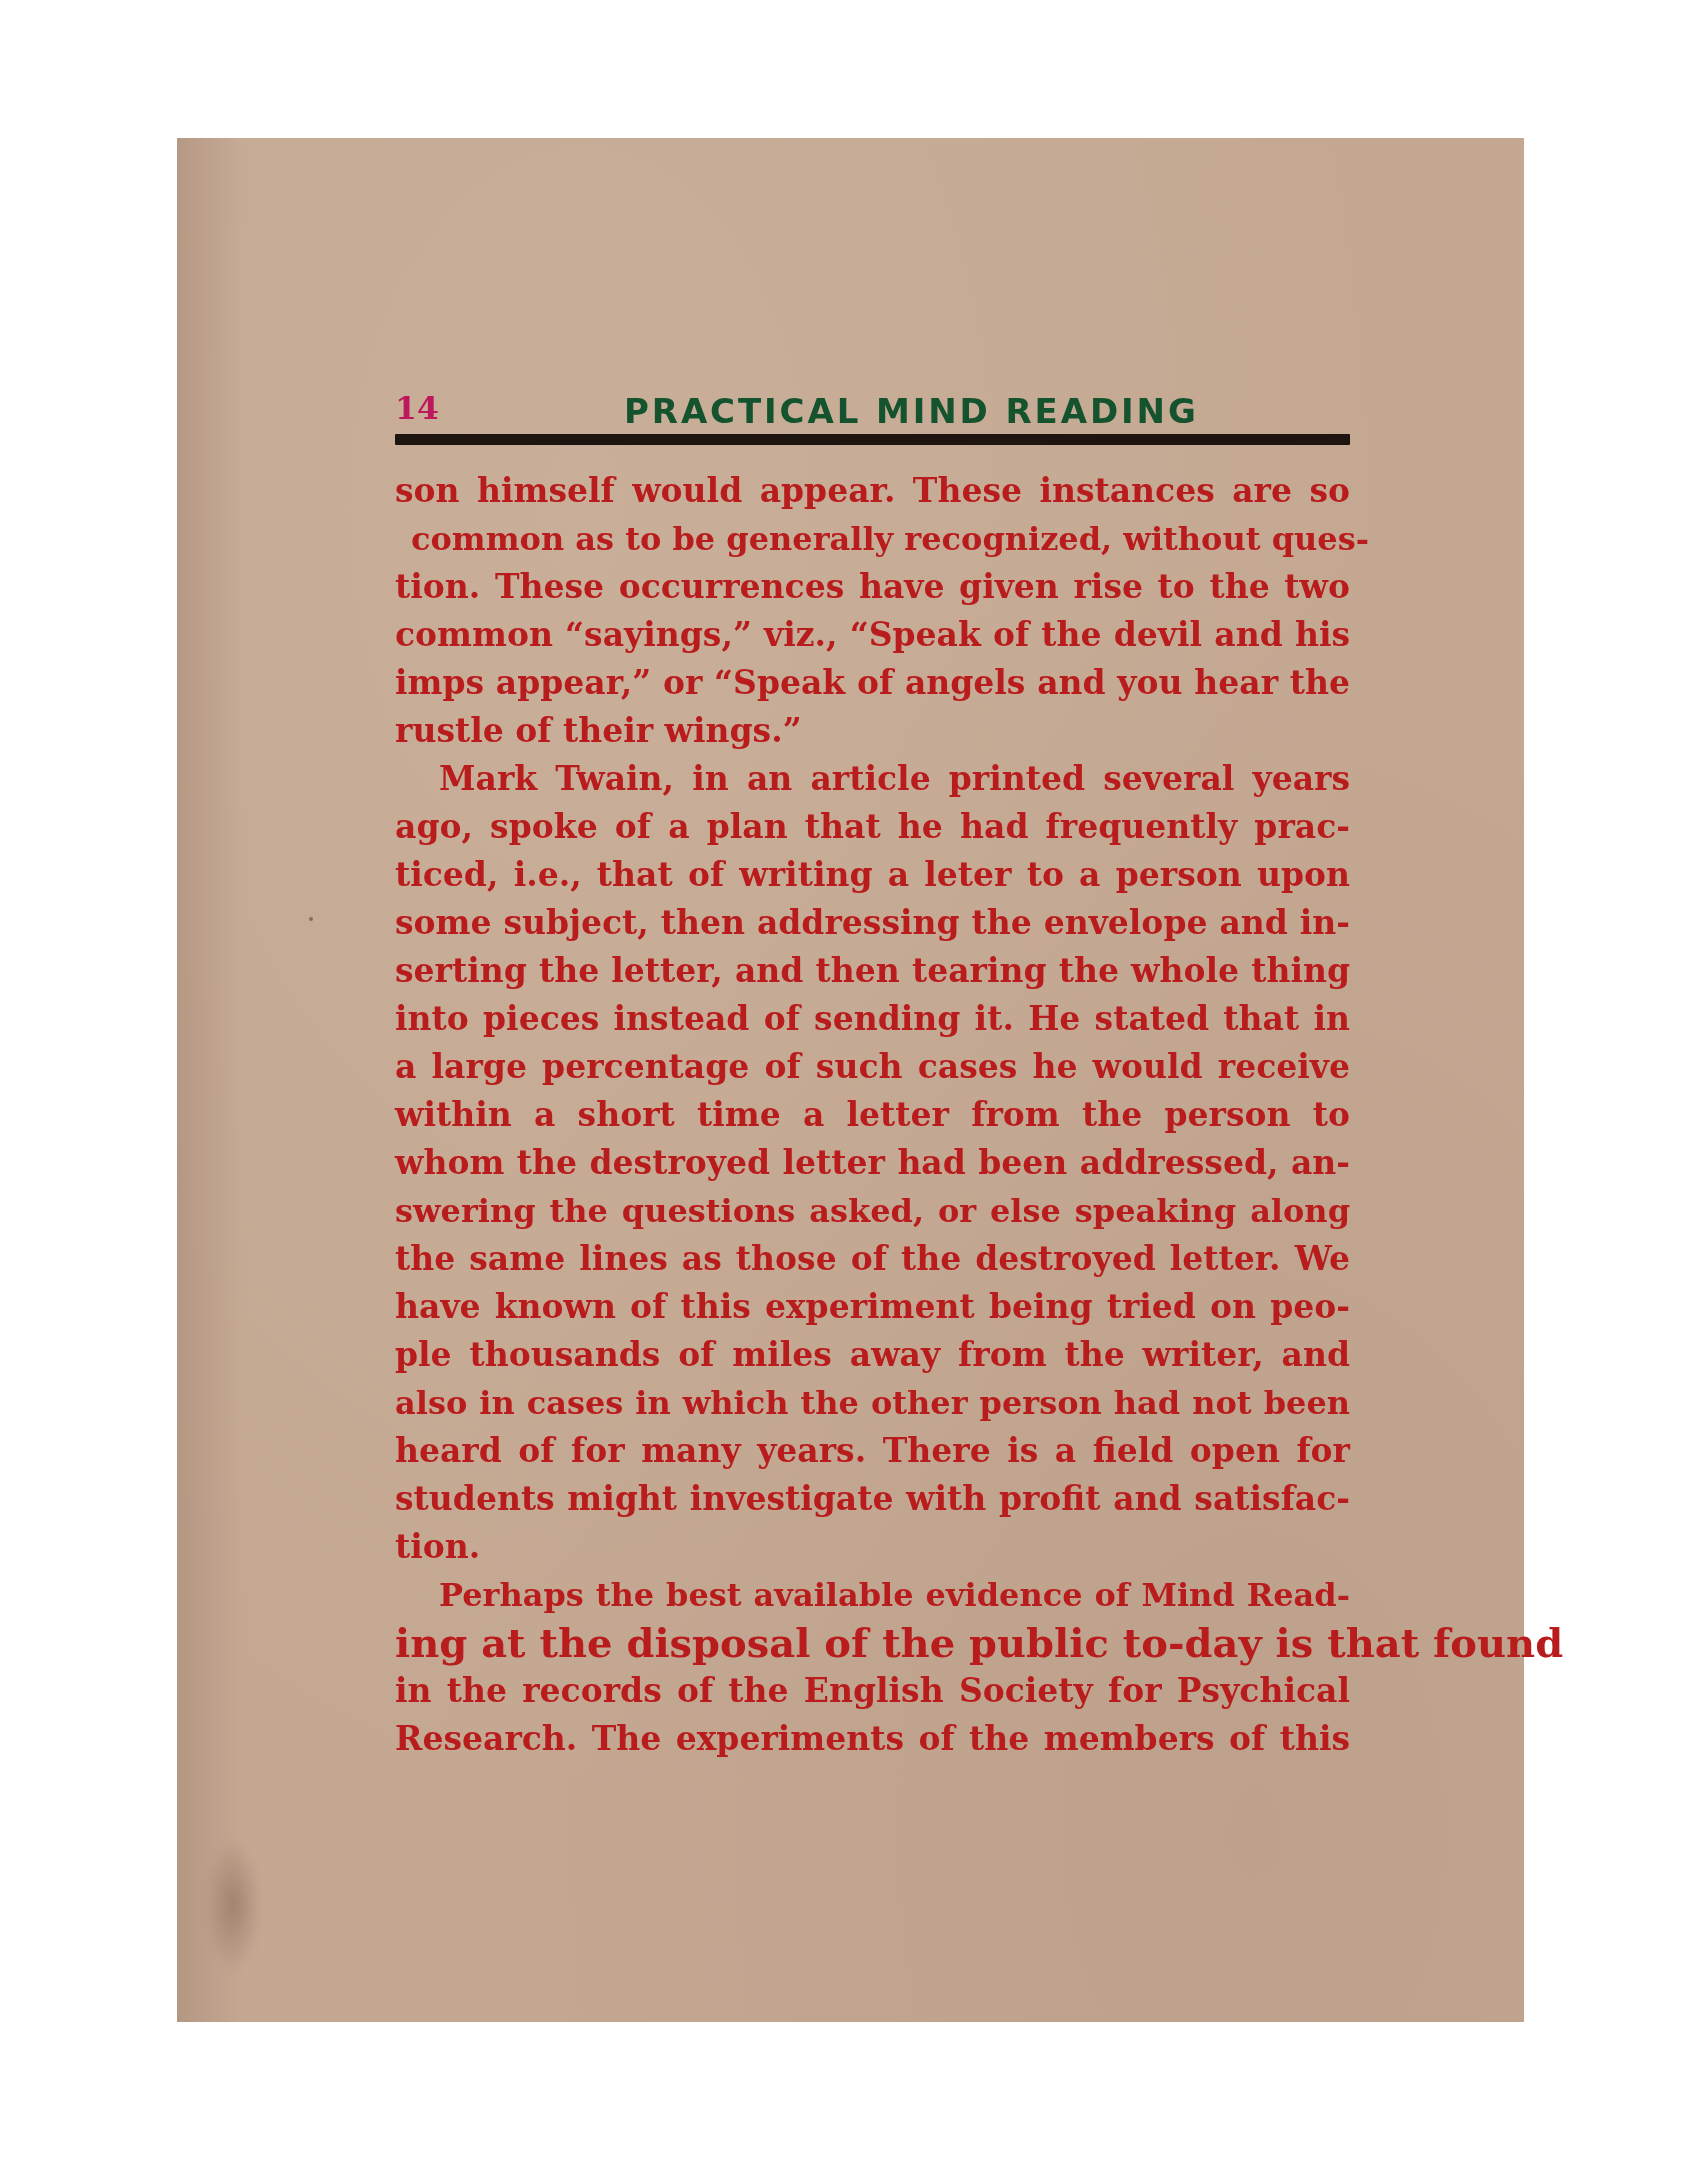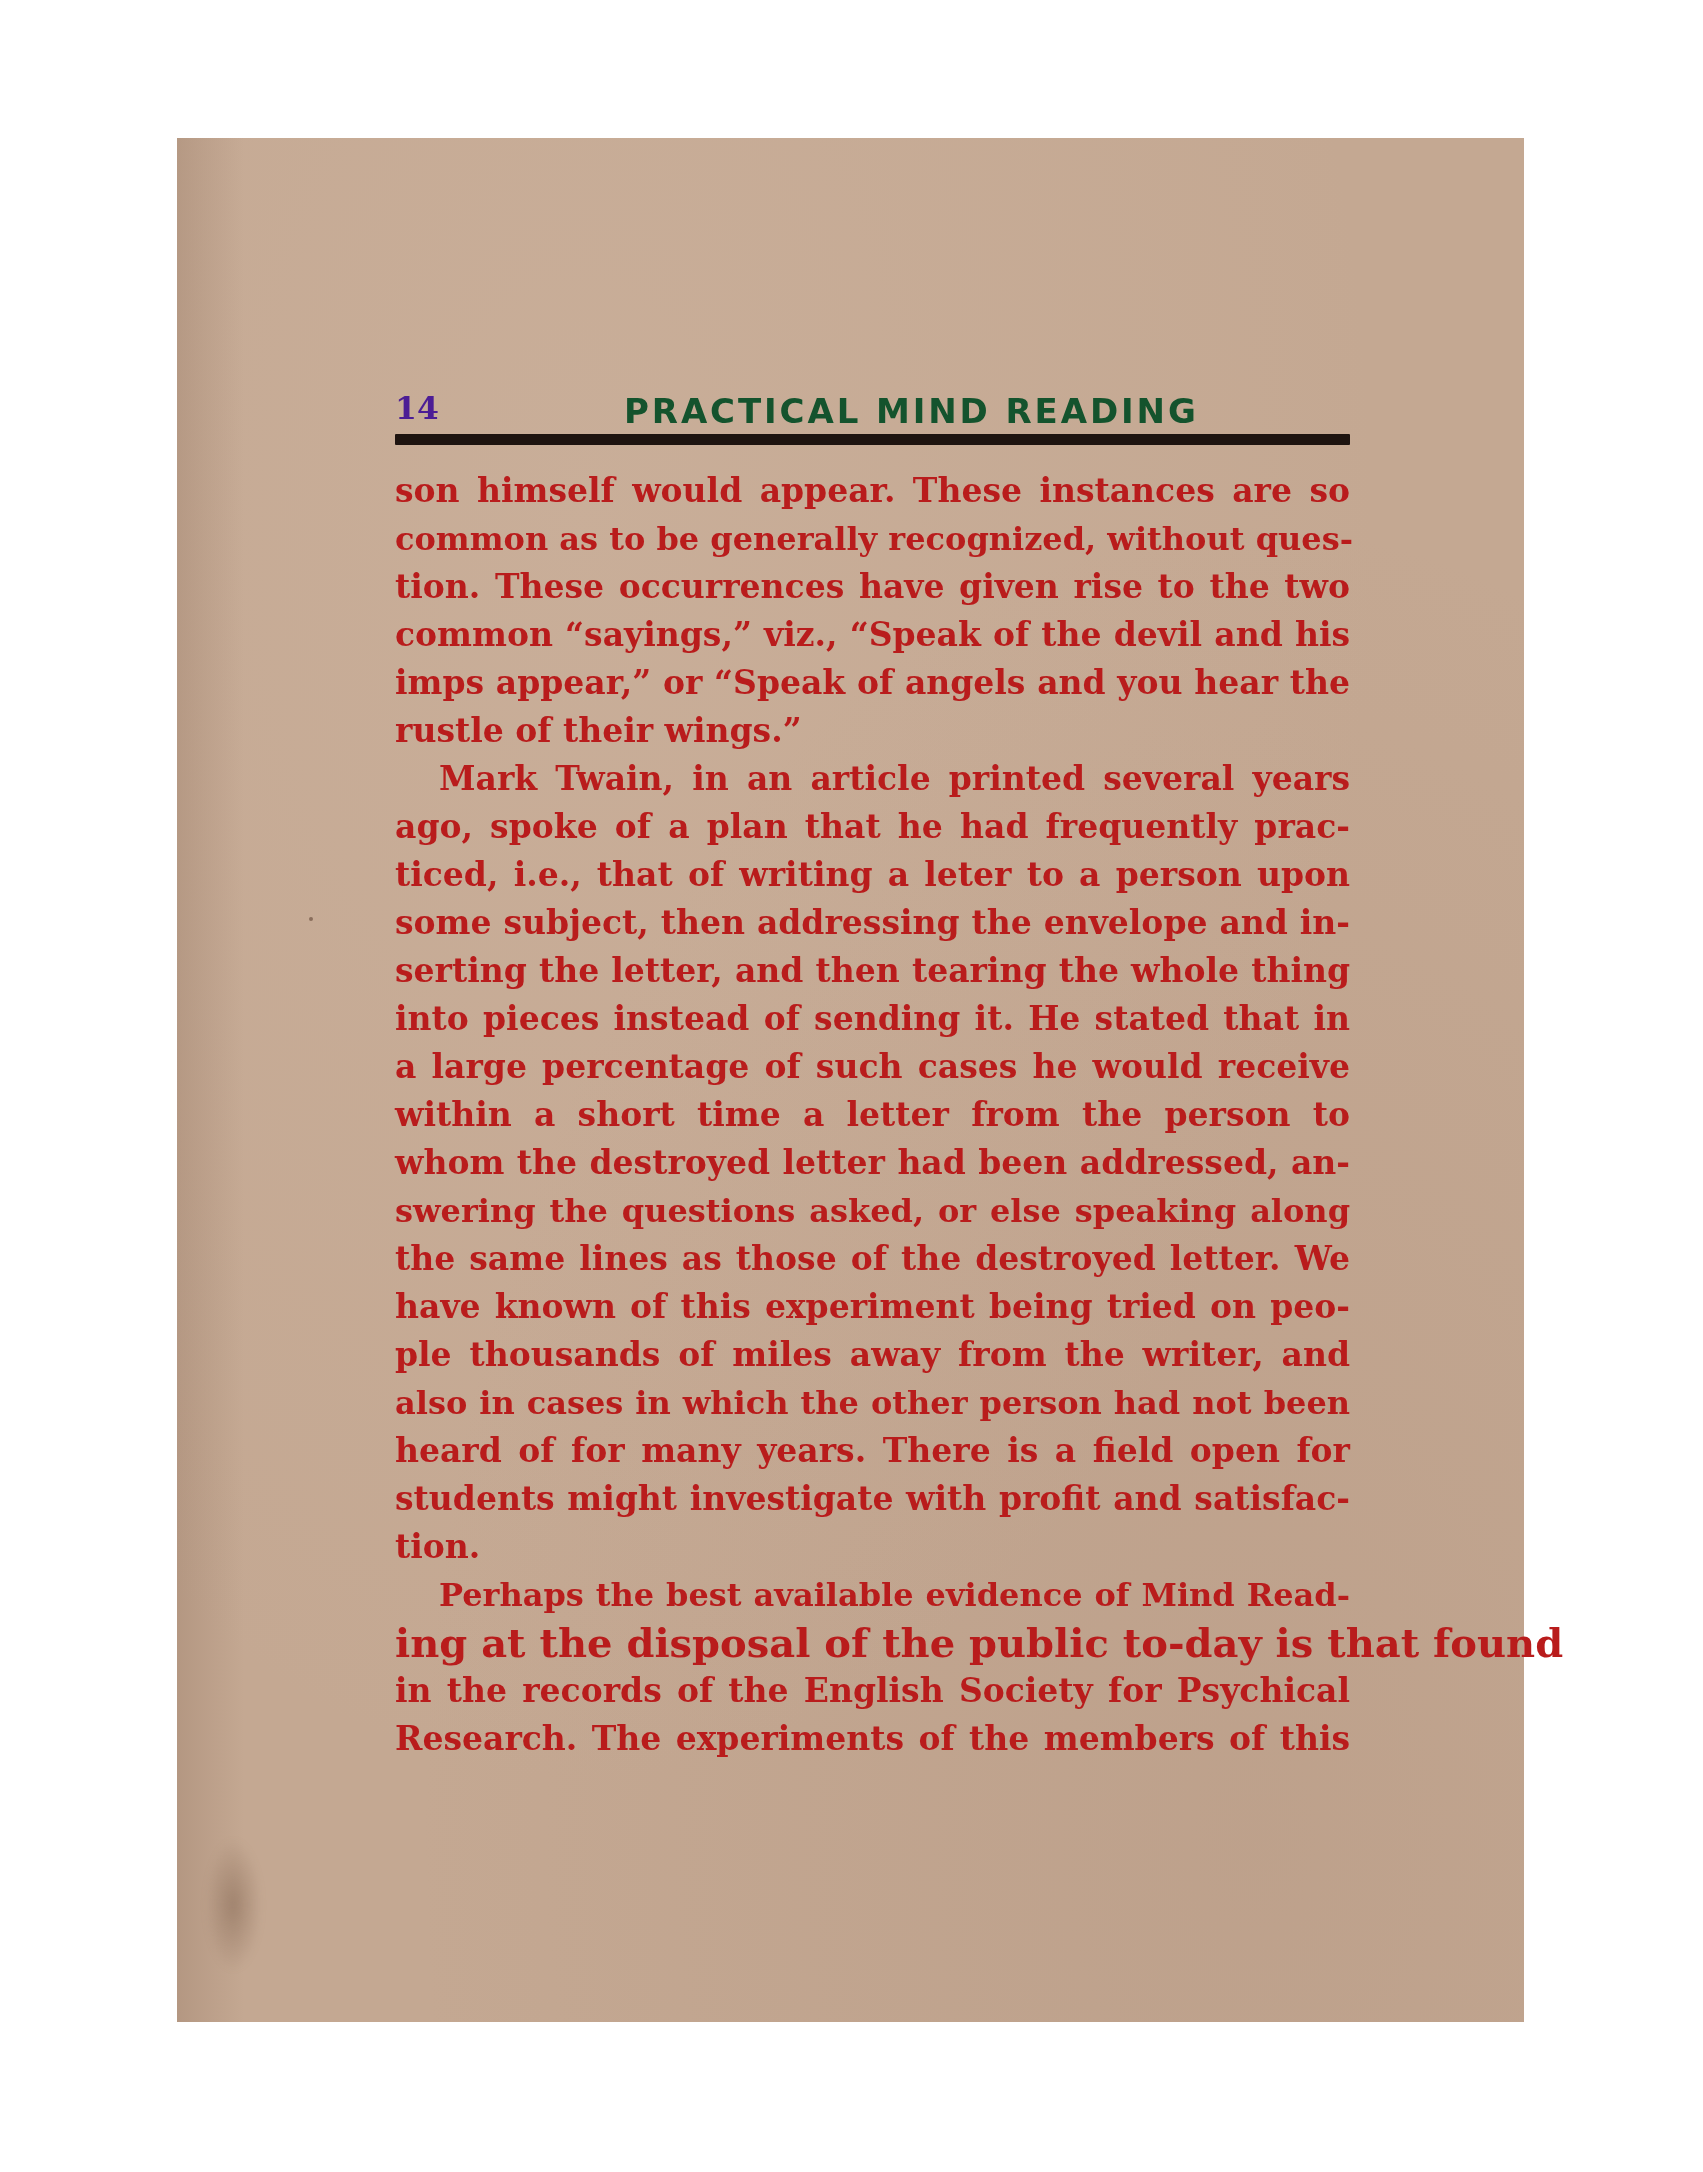--- a/index.html
+++ b/index.html
@@ -39,21 +39,21 @@
   .header {
     position: absolute;
     left: 395px; top: 389px;
     width: 955px; height: 38px;
   }
   .page-number {
     position: absolute; left: 0; top: 0;
     font-family: "DejaVu Serif", serif;
     font-weight: bold;
     font-size: 31.5px;
-    color: #4c1d95;
+    color: #be185d;
   }
   .running-title {
     position: absolute; left: 229px; top: 1.9px;
     font-family: "DejaVu Sans", "Liberation Sans", sans-serif;
     font-weight: bold;
     font-size: 34px;
     letter-spacing: 2.9px;
     color: #14532d;
   }
   .header-rule {
@@ -92,21 +92,21 @@
 <div class="speck"></div>
 
 <div class="header">
   <span class="page-number">14</span>
   <span class="running-title">PRACTICAL MIND READING</span>
 </div>
 <div class="header-rule"></div>
 
 <div class="body-text" id="body-text">
     <div class="line">son himself would appear.  These instances are so</div>
-    <div class="line" style="font-size: 32px;">common as to be generally recognized, without ques-</div>
+    <div class="line" style="font-size: 32px; margin-left: 16px;">common as to be generally recognized, without ques-</div>
     <div class="line">tion.  These occurrences have given rise to the two</div>
     <div class="line" style="font-size: 33px;">common “sayings,” viz., “Speak of the devil and his</div>
     <div class="line" style="font-size: 33px;">imps appear,” or “Speak of angels and you hear the</div>
     <div class="line last">rustle of their wings.”</div>
     <div class="line indent">Mark Twain, in an article printed several years</div>
     <div class="line">ago, spoke of a plan that he had frequently prac-</div>
     <div class="line">ticed, i.e., that of writing a leter to a person upon</div>
     <div class="line" style="font-size: 33px;">some subject, then addressing the envelope and in-</div>
     <div class="line" style="font-size: 33px;">serting the letter, and then tearing the whole thing</div>
     <div class="line">into pieces instead of sending it.  He stated that in</div>

